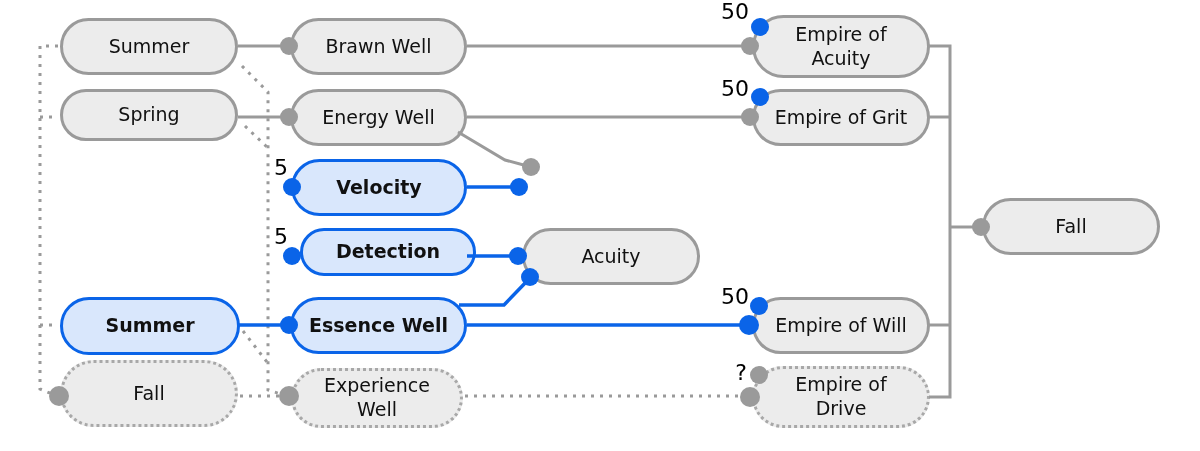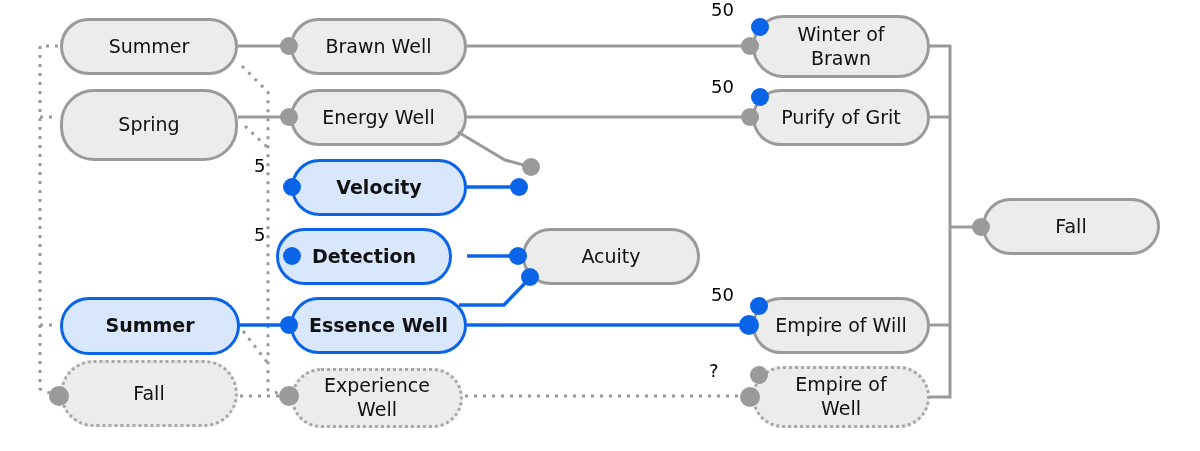--- a/index.html
+++ b/index.html
@@ -27,86 +27,86 @@
     text-align:center;line-height:1.26;
     cursor:pointer;
   }
   .pill.gray{background:var(--gray-fill);border:3px solid var(--gray);}
   .pill.blue{background:var(--blue-fill);border:3.5px solid var(--blue);font-weight:bold;}
   .pill.dotted{background:var(--gray-fill);border:3px dotted var(--dotted-border);}
   .pill .label{display:block;}
   .pill.narrow .label{max-width:122px;}
   .badge{
     position:absolute;
-    font-size:18px;color:#000;
-    text-align:left;line-height:1.1;
+    font-size:22px;color:#000;
+    text-align:right;line-height:1.1;
   }
   svg.edges{
     position:absolute;left:0;top:0;
     pointer-events:none;
   }
   .ln{fill:none;stroke-width:3px;}
   .ln.g{stroke:var(--gray);}
   .ln.b{stroke:var(--blue);stroke-width:3.5px;}
   .ln.d{stroke:var(--gray);stroke-dasharray:3 6;}
   .dot.g{fill:var(--gray);}
   .dot.b{fill:var(--blue);}
 </style>
 </head>
 <body>
 
 <div class="canvas">
 
   <div class="pill gray" style="left:60px;top:18px;width:178px;height:57px">
     <span class="label">Summer</span>
   </div>
-  <div class="pill gray" style="left:60px;top:89px;width:178px;height:72px">
+  <div class="pill gray" style="left:60px;top:89px;width:178px;height:52px">
     <span class="label">Spring</span>
   </div>
   <div class="pill blue" style="left:60px;top:297px;width:180px;height:58px">
     <span class="label">Summer</span>
   </div>
   <div class="pill dotted" style="left:60px;top:360px;width:178px;height:67px">
     <span class="label">Fall</span>
   </div>
 
   <div class="pill gray" style="left:290px;top:18px;width:177px;height:57px">
     <span class="label">Brawn Well</span>
   </div>
   <div class="pill gray" style="left:290px;top:89px;width:177px;height:57px">
     <span class="label">Energy Well</span>
   </div>
   <div class="pill blue" style="left:291px;top:159px;width:176px;height:57px">
     <span class="label">Velocity</span>
   </div>
-  <div class="pill blue" style="left:276px;top:228px;width:176px;height:57px">
+  <div class="pill blue" style="left:300px;top:228px;width:176px;height:48px">
     <span class="label">Detection</span>
   </div>
   <div class="pill dotted narrow" style="left:291px;top:368px;width:172px;height:60px">
     <span class="label">Experience Well</span>
   </div>
   <div class="pill blue" style="left:290px;top:297px;width:177px;height:57px">
     <span class="label">Essence Well</span>
   </div>
 
   <div class="pill gray" style="left:522px;top:228px;width:178px;height:57px">
     <span class="label">Acuity</span>
   </div>
 
   <div class="pill gray narrow" style="left:752px;top:15px;width:178px;height:63px">
-    <span class="label">Winter of Brawn</span>
+    <span class="label">Empire of Acuity</span>
   </div>
   <div class="pill gray" style="left:752px;top:89px;width:178px;height:57px">
-    <span class="label">Purify of Grit</span>
+    <span class="label">Empire of Grit</span>
   </div>
   <div class="pill gray" style="left:752px;top:297px;width:178px;height:57px">
     <span class="label">Empire of Will</span>
   </div>
   <div class="pill dotted narrow" style="left:752px;top:366px;width:178px;height:62px">
-    <span class="label">Empire of Well</span>
+    <span class="label">Empire of Drive</span>
   </div>
 
   <div class="pill gray" style="left:982px;top:198px;width:178px;height:57px">
     <span class="label">Fall</span>
   </div>
 
   <div class="badge" style="left:254px;top:156px;width:34px">5</div>
   <div class="badge" style="left:254px;top:225px;width:34px">5</div>
   <div class="badge" style="left:711px;top:0px;width:38px">50</div>
   <div class="badge" style="left:711px;top:77px;width:38px">50</div>

